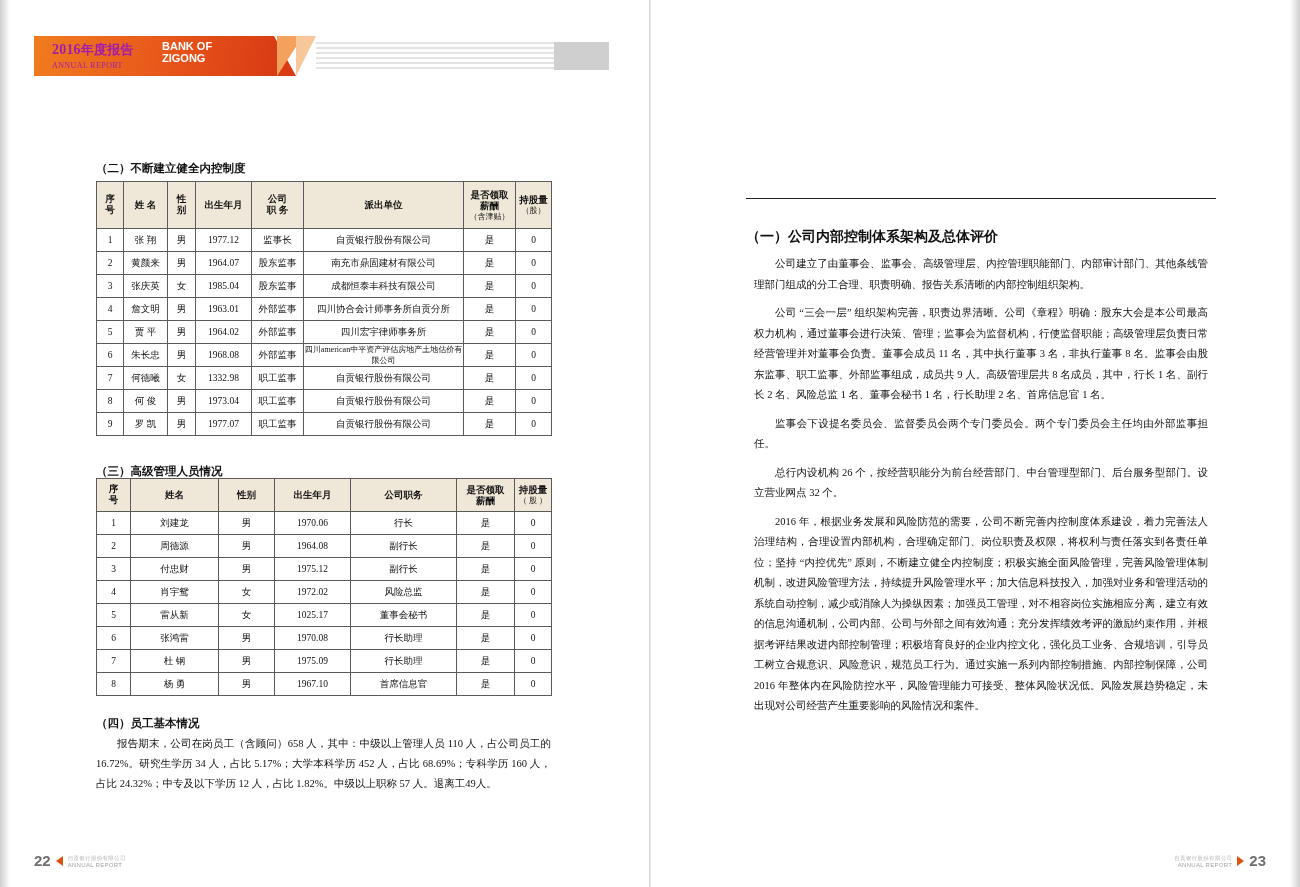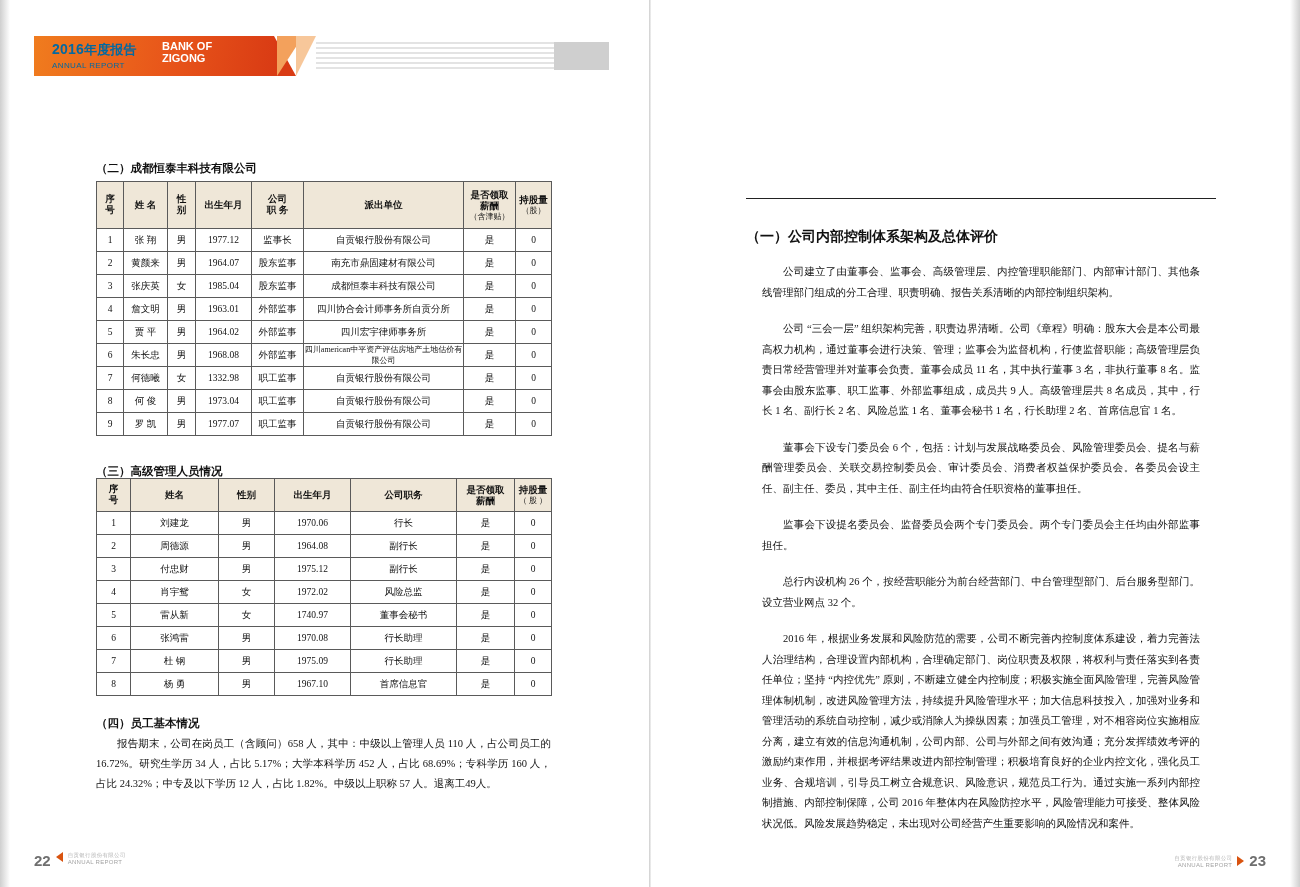--- a/index.html
+++ b/index.html
@@ -12,21 +12,21 @@
 
   
   .hdr-left{position:absolute;left:34px;top:36px;width:560px;height:42px;}
   .hdr-bar{position:absolute;left:0;top:0;width:240px;height:40px;background:linear-gradient(100deg,#f07c1e 0%,#e8561a 55%,#d93b14 100%);}
   .hdr-bar:after{content:"";position:absolute;right:-22px;top:0;border-left:22px solid #d93b14;border-top:40px solid transparent;}
   .hdr-tri1{position:absolute;left:243px;top:0;width:0;height:0;border-left:26px solid #f3a15c;border-bottom:40px solid transparent;}
   .hdr-tri2{position:absolute;left:262px;top:0;width:0;height:0;border-left:20px solid #f7c79a;border-bottom:40px solid transparent;}
   .hdr-lines{position:absolute;left:282px;top:6px;width:250px;height:28px;
      background:repeating-linear-gradient(to bottom,#e3e3e3 0 2px,#ffffff 2px 5px);}
   .hdr-block{position:absolute;left:520px;top:6px;width:55px;height:28px;background:#cfcfcf;}
-  .hdr-txt{position:absolute;left:18px;top:5px;color:#0369a1;font-family:Liberation Sans, sans-serif;}
+  .hdr-txt{position:absolute;left:18px;top:5px;color:#a21caf;font-family:Liberation Serif, serif;}
   .hdr-txt .l1{font-size:13px;font-weight:bold;letter-spacing:.2px;}
   .hdr-txt .l1 .yr{font-size:14px;}
   .hdr-txt .l2{font-size:8px;letter-spacing:.4px;margin-top:2px;}
   .hdr-en{position:absolute;left:128px;top:4px;color:#fff;font-family:"Liberation Sans",sans-serif;font-size:11px;font-weight:bold;line-height:12px;}
   .hdr-en .s2{font-size:11px;}
 
   
   .hdr-right{position:absolute;left:34px;top:36px;width:580px;height:42px;}
   .hr-lines{position:absolute;left:0;top:6px;width:180px;height:28px;
      background:repeating-linear-gradient(to bottom,#e3e3e3 0 2px,#ffffff 2px 5px);}
@@ -51,25 +51,25 @@
 
   .cap3{position:absolute;left:96px;top:716px;}
   .para-block{position:absolute;left:96px;top:734px;width:455px;}
   p.bodytext{font-size:10.5px;line-height:20px;color:#111;margin:0 0 2px 0;text-align:justify;text-indent:2em;}
 
   
   .big-title{position:absolute;left:0;top:160px;width:650px;text-align:center;font-size:15px;font-weight:bold;color:#111;letter-spacing:1px;}
   .rule{position:absolute;left:96px;top:198px;width:470px;height:1px;background:#222;}
   .rsec{position:absolute;left:96px;top:228px;width:470px;}
   .rsec h3{font-size:14px;font-weight:bold;margin:0 0 4px 0;color:#111;}
-  .rsec p{font-size:10.5px;line-height:20.5px;color:#111;margin:16px;text-align:justify;text-indent:2em;}
+  .rsec p{font-size:10.5px;line-height:20.5px;color:#111;margin:8px;text-align:justify;text-indent:2em;}
 
   
   .foot{position:absolute;bottom:18px;font-family:"Liberation Sans",sans-serif;color:#9a9a9a;}
-  .foot-left{left:34px;display:flex;align-items:flex-start;gap:5px;}
+  .foot-left{left:34px;display:flex;align-items:flex-end;gap:5px;}
   .foot-right{right:34px;display:flex;align-items:flex-end;gap:5px;}
   .pgnum{font-size:15px;color:#6f6f6f;font-family:"Liberation Sans",sans-serif;font-weight:bold;}
   .ftri{width:0;height:0;border-left:7px solid #d9530f;border-top:5px solid transparent;border-bottom:5px solid transparent;margin-bottom:3px;}
   .ftri.rev{border-left:none;border-right:7px solid #d9530f;}
   .flab{font-size:6px;line-height:7px;color:#a3a3a3;letter-spacing:.3px;}
   .flab .cn{font-size:5.5px;color:#b5b5b5;}
   .edge-left{position:absolute;left:0;top:0;width:10px;height:887px;background:linear-gradient(to right,#cfcfcf,#ffffff);}
   .edge-right{position:absolute;right:0;top:0;width:10px;height:887px;background:linear-gradient(to left,#cfcfcf,#ffffff);}
 </style>
 </head>
@@ -89,21 +89,21 @@
       <div class="hdr-txt">
         <div class="l1"><span class="yr">2016</span><span>年度报告</span></div>
         <div class="l2">ANNUAL REPORT</div>
       </div>
       <div class="hdr-en">
         <div>BANK OF</div>
         <div class="s2">ZIGONG</div>
       </div>
     </div>
 
-    <div class="sec-title cap1">（二）成都恒泰丰科技有限公司</div>
+    <div class="sec-title cap1">（二）不断建立健全内控制度</div>
 
     <table class="t tbl1">
       <colgroup>
         <col style="width:27px">
           <col style="width:44px">
           <col style="width:28px">
           <col style="width:56px">
         <col style="width:52px">
           <col style="width:160px">
           <col style="width:52px">
@@ -297,21 +297,21 @@
             <td>女</td>
             <td>1972.02</td>
             <td>风险总监</td>
             <td>是</td>
             <td>0</td>
           </tr>
         <tr>
             <td>5</td>
             <td>雷从新</td>
             <td>女</td>
-            <td>1740.97</td>
+            <td>1025.17</td>
             <td>董事会秘书</td>
             <td>是</td>
             <td>0</td>
           </tr>
         <tr>
             <td>6</td>
             <td>张鸿雷</td>
             <td>男</td>
             <td>1970.08</td>
             <td>行长助理</td>
@@ -357,21 +357,20 @@
   <div class="page page-right">
     <div class="edge-right"></div>
 
 
     <div class="rule"></div>
 
     <div class="rsec">
       <h3>（一）公司内部控制体系架构及总体评价</h3>
       <p>公司建立了由董事会、监事会、高级管理层、内控管理职能部门、内部审计部门、其他条线管理部门组成的分工合理、职责明确、报告关系清晰的内部控制组织架构。</p>
       <p>公司 “三会一层” 组织架构完善，职责边界清晰。公司《章程》明确：股东大会是本公司最高权力机构，通过董事会进行决策、管理；监事会为监督机构，行使监督职能；高级管理层负责日常经营管理并对董事会负责。董事会成员 11 名，其中执行董事 3 名，非执行董事 8 名。监事会由股东监事、职工监事、外部监事组成，成员共 9 人。高级管理层共 8 名成员，其中，行长 1 名、副行长 2 名、风险总监 1 名、董事会秘书 1 名，行长助理 2 名、首席信息官 1 名。</p>
-      <p>董事会下设专门委员会 6 个，包括：计划与发展战略委员会、风险管理委员会、提名与薪酬管理委员会、关联交易控制委员会、审计委员会、消费者权益保护委员会。各委员会设主任、副主任、委员，其中主任、副主任均由符合任职资格的董事担任。</p>
       <p>监事会下设提名委员会、监督委员会两个专门委员会。两个专门委员会主任均由外部监事担任。</p>
       <p>总行内设机构 26 个，按经营职能分为前台经营部门、中台管理型部门、后台服务型部门。设立营业网点 32 个。</p>
       <p>2016 年，根据业务发展和风险防范的需要，公司不断完善内控制度体系建设，着力完善法人治理结构，合理设置内部机构，合理确定部门、岗位职责及权限，将权利与责任落实到各责任单位；坚持 “内控优先” 原则，不断建立健全内控制度；积极实施全面风险管理，完善风险管理体制机制，改进风险管理方法，持续提升风险管理水平；加大信息科技投入，加强对业务和管理活动的系统自动控制，减少或消除人为操纵因素；加强员工管理，对不相容岗位实施相应分离，建立有效的信息沟通机制，公司内部、公司与外部之间有效沟通；充分发挥绩效考评的激励约束作用，并根据考评结果改进内部控制管理；积极培育良好的企业内控文化，强化员工业务、合规培训，引导员工树立合规意识、风险意识，规范员工行为。通过实施一系列内部控制措施、内部控制保障，公司 2016 年整体内在风险防控水平，风险管理能力可接受、整体风险状况低。风险发展趋势稳定，未出现对公司经营产生重要影响的风险情况和案件。</p>
     </div>
 
     <div class="foot foot-right">
       <div class="flab" style="text-align:right">
         <div class="cn">自贡银行股份有限公司</div>
         <div>ANNUAL REPORT</div>
       </div>

